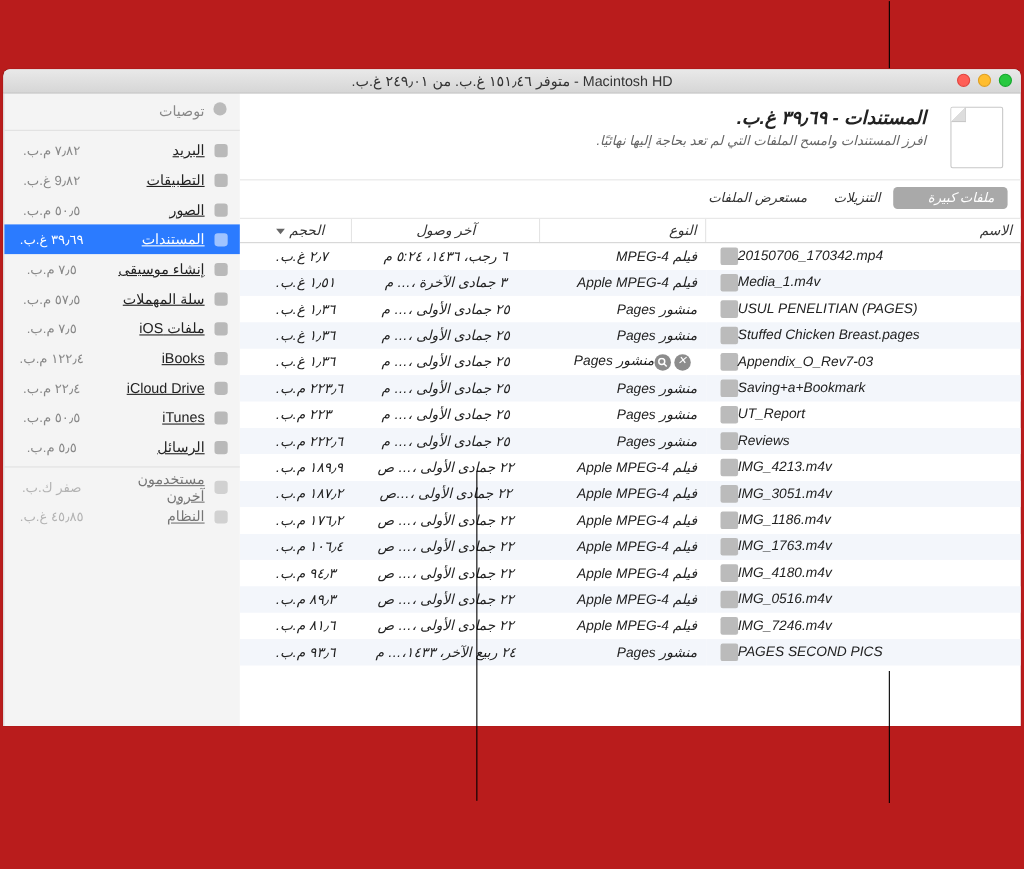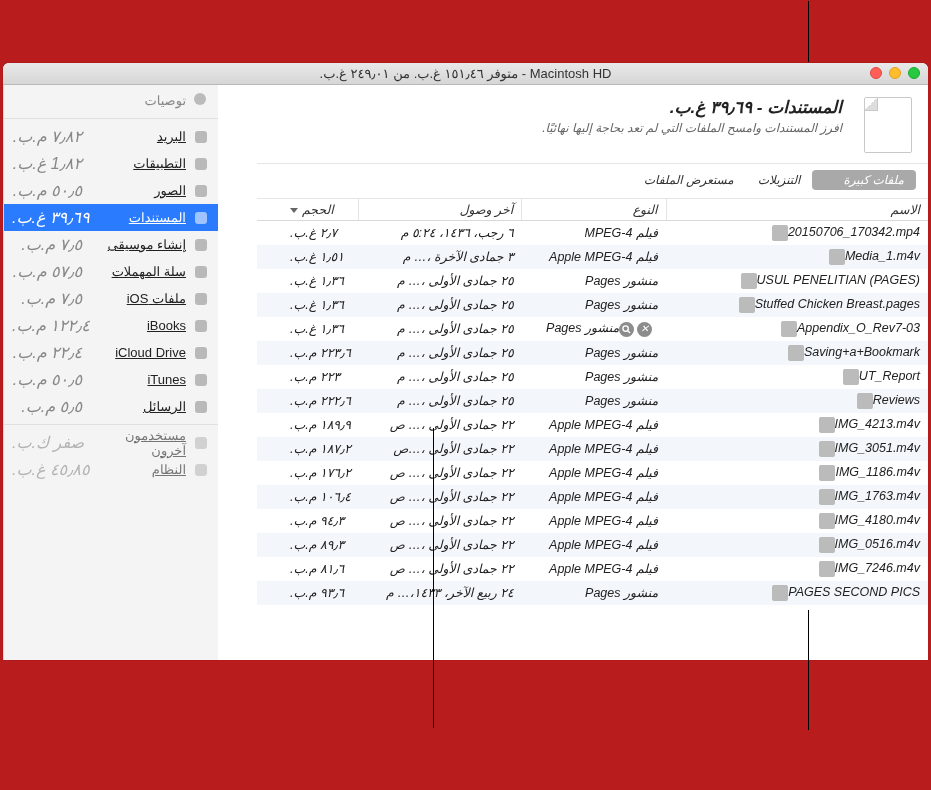--- a/index.html
+++ b/index.html
@@ -58,21 +58,20 @@
 .title-text {
   flex: 1;
   text-align: center;
   font-size: 13px;
   color: #333;
 }
 .main-area {
   display: flex;
   flex-direction: row-reverse;
   height: 575px;
-  gap: 39px;
 }
 .sidebar {
   width: 215px;
   background: #f4f4f4;
   border-left: 1px solid #d9d9d9;
   padding-top: 4px;
 }
 .sidebar .group-label {
   padding: 2px 10px 4px 0;
   color: #888;
@@ -96,24 +95,23 @@
 }
 .sidebar-item .icon {
   width: 18px; height: 18px;
   display: flex; align-items:center; justify-content:center;
   color: #888;
 }
 .sidebar-item.selected .icon { color: #fff; }
 .sidebar-item .label { flex:1; text-align: right; text-decoration: underline; }
 .sidebar-item .size {
   color: #888;
-  font-size: 16px;
-  text-align: right;
+  font-size: 12px;
+  text-align: center;
   min-width: 70px;
-  font-style: italic;
 }
 .sidebar-item.selected .size { color: #fff; }
 .sidebar hr {
   border: none;
   border-top: 1px solid #e0e0e0;
   margin: 4px 0;
 }
 .content {
   flex: 1;
   display: flex;
@@ -189,25 +187,24 @@
   padding: 3px 8px;
   border-bottom: 0;
   height: 24px;
   white-space: nowrap;
   overflow: hidden;
   text-overflow: ellipsis;
 }
 tbody tr:nth-child(even) { background: #f3f6fb; }
 .col-name { width: 300px; }
 .col-kind { width: 155px; }
-.col-date { width: 175px; }
+.col-date { width: 175px; text-align: center; }
 .col-size { width: 80px; text-align:left;padding-left:33px;}
 td.col-name {
   direction: ltr;
-  text-align: right;
 }
 .file-ico {
   display:inline-block;
   width:16px; height:16px;
   background:#bbb;
   border-radius:2px;
   vertical-align:middle;
   margin-left:5px;
 }
 .hover-actions {
@@ -280,21 +277,21 @@
               <span class="label">البريد</span>
               <span class="size">٧٫٨٢ م.ب.</span>
             </div>
             <div class="sidebar-item">
               <span class="icon">
                 <svg class="svg-ico" viewBox="0 0 16 16">
                   <rect x="2" y="2" width="12" height="12" rx="3" fill="currentColor" opacity="0.55"></rect>
                 </svg>
               </span>
               <span class="label">التطبيقات</span>
-              <span class="size">1٫٨٢ غ.ب.</span>
+              <span class="size">9٫٨٢ غ.ب.</span>
             </div>
             <div class="sidebar-item">
               <span class="icon">
                 <svg class="svg-ico" viewBox="0 0 16 16">
                   <rect x="2" y="2" width="12" height="12" rx="3" fill="currentColor" opacity="0.55"></rect>
                 </svg>
               </span>
               <span class="label">الصور</span>
               <span class="size">٥٠٫٥ م.ب.</span>
             </div>

